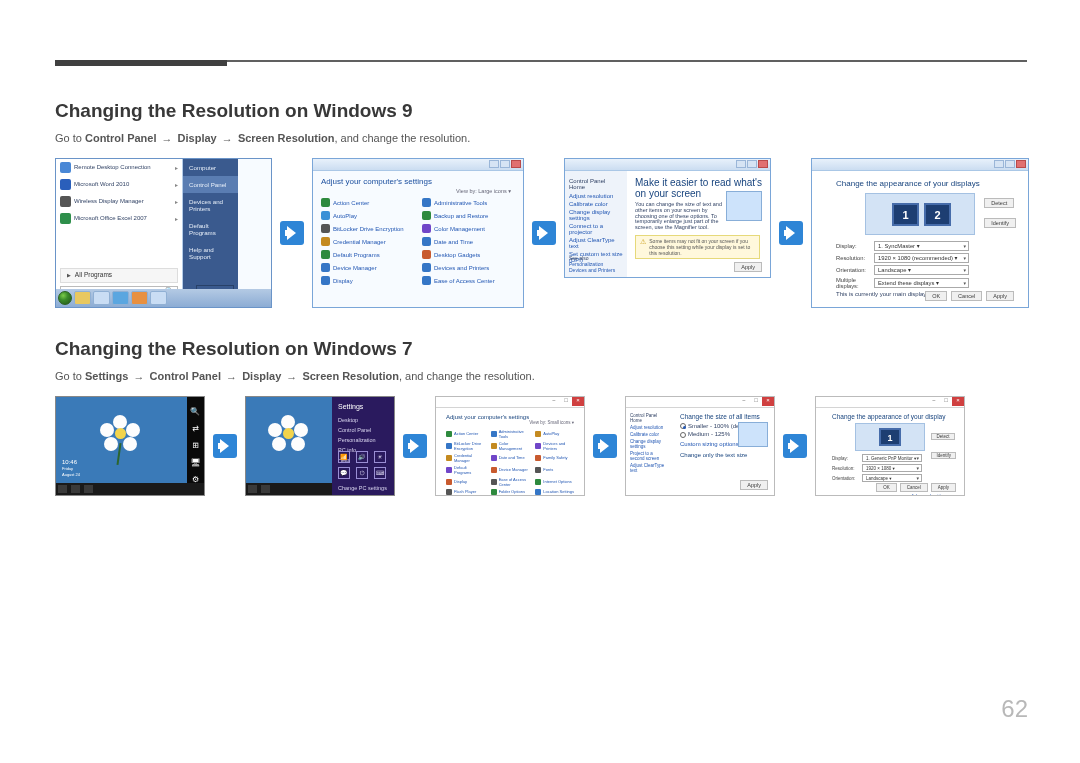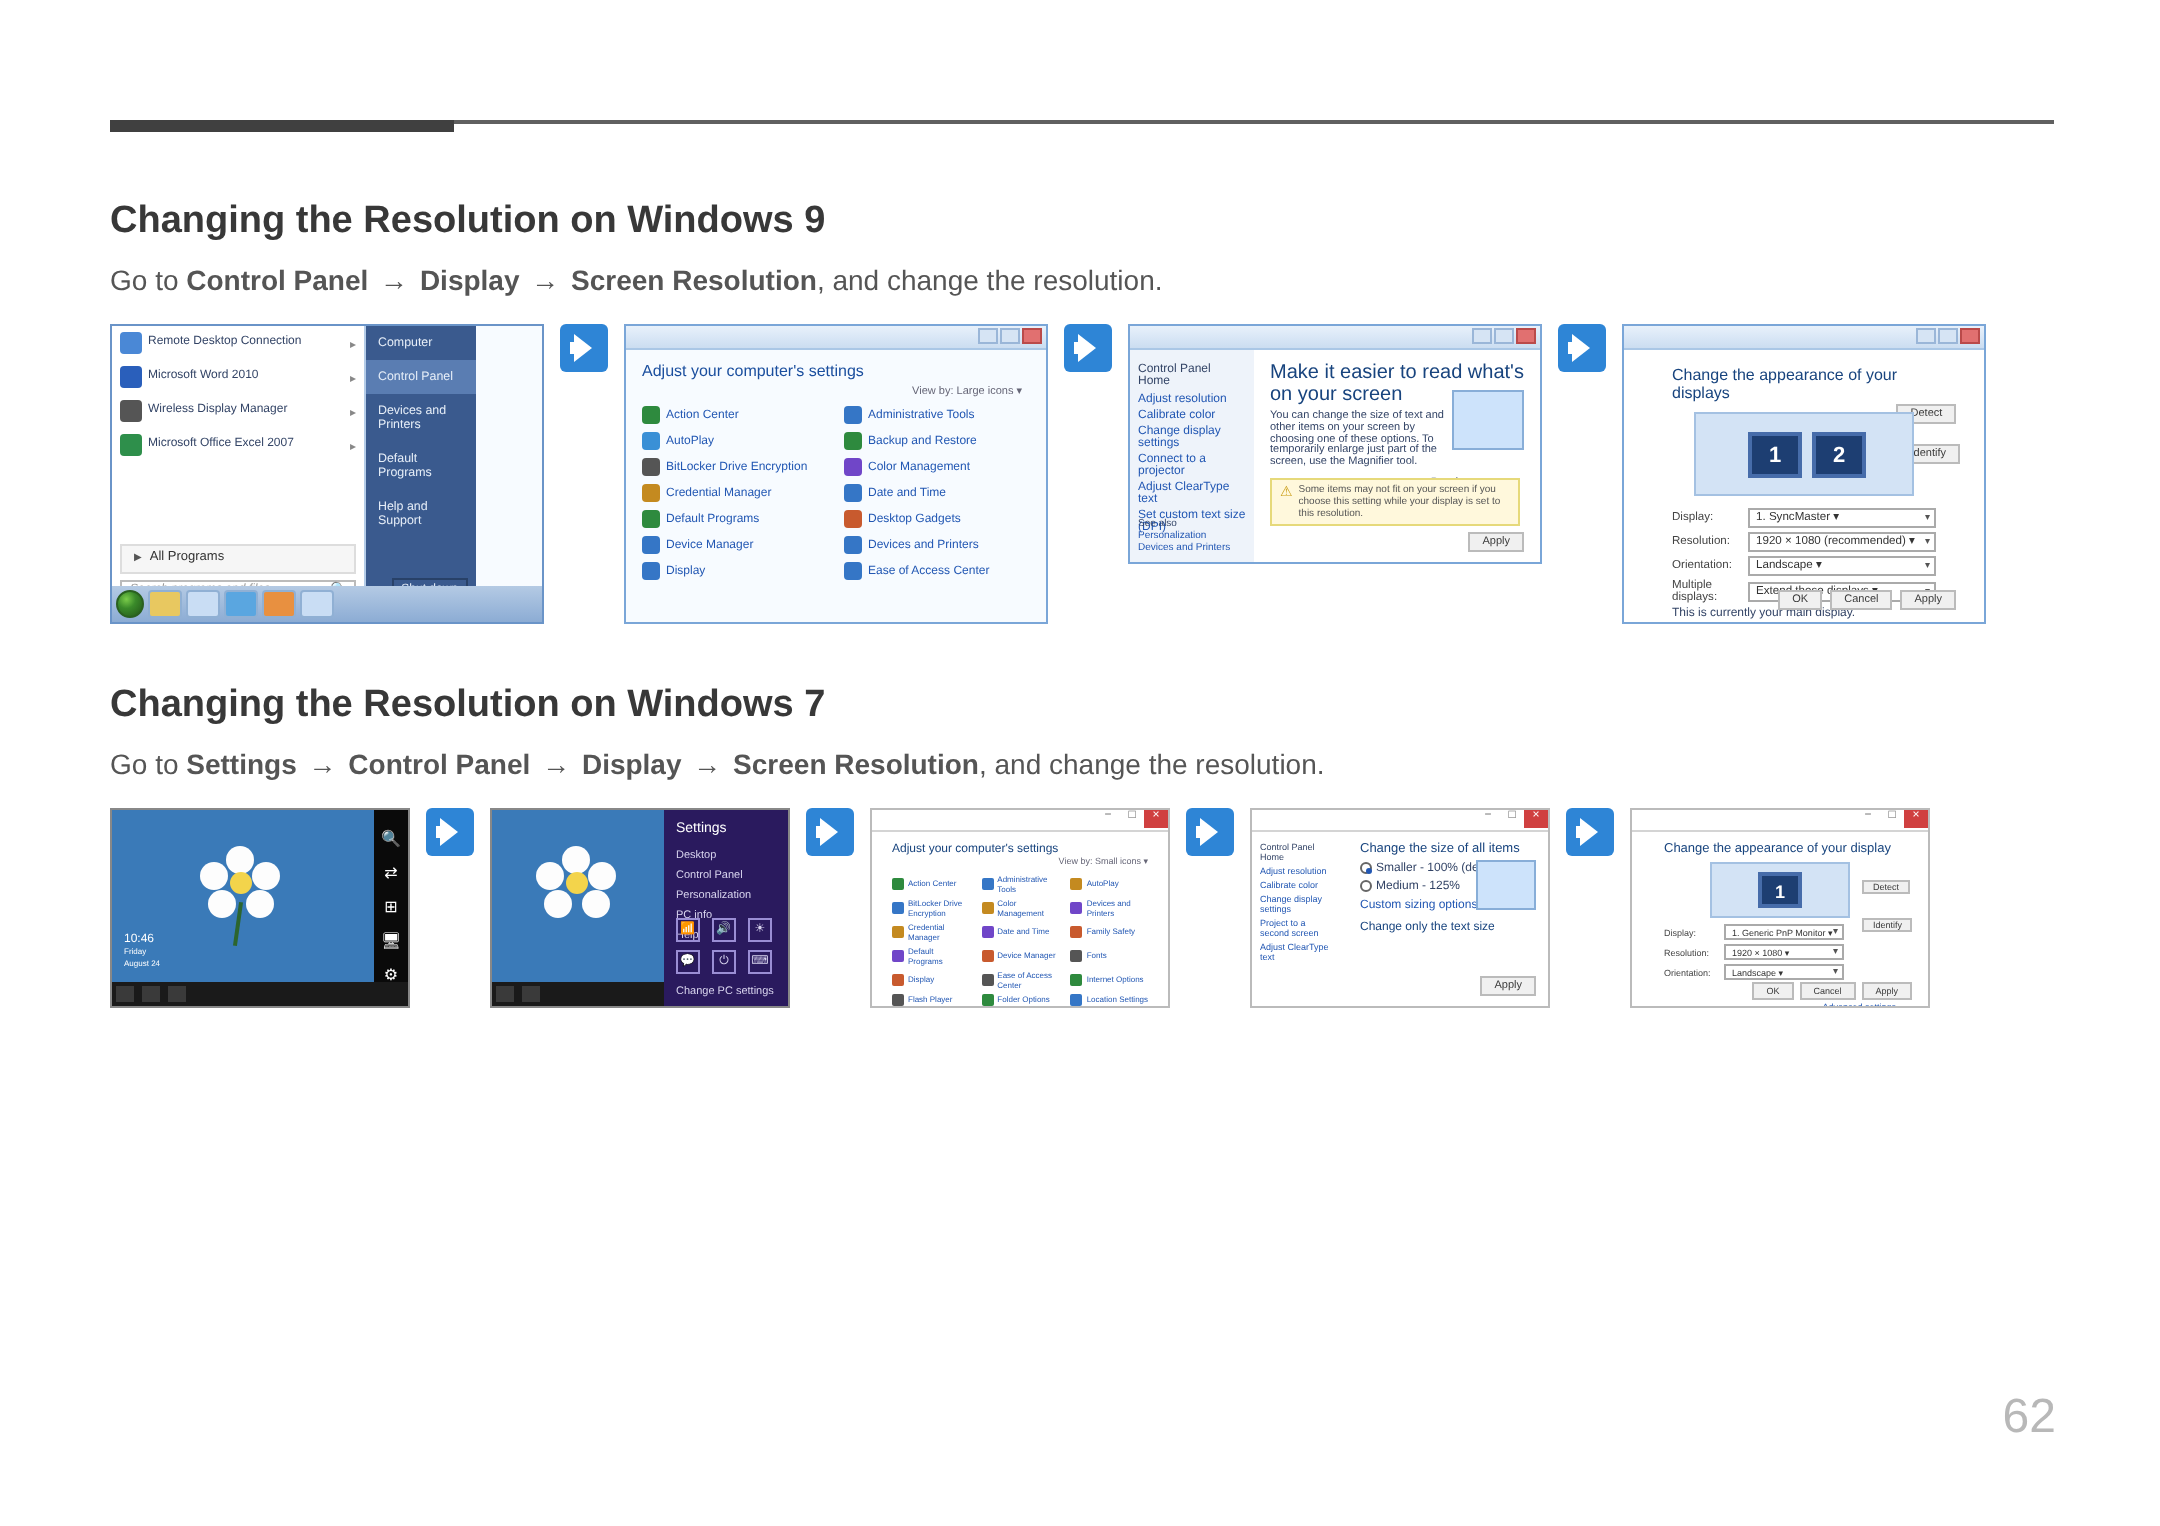--- a/index.html
+++ b/index.html
@@ -33,28 +33,29 @@
     left: 55px;
     width: 972px;
   }
   h2.section-title {
     font-size: 19px;
     font-weight: bold;
     color: #383838;
     margin-bottom: 10px;
   }
   .instruction {
-    font-size: 14px;
+    font-size: 11px;
     color: #555;
     margin-bottom: 14px;
   }
   .instruction .bold { font-weight: bold; }
   .instruction .arrow { display:inline-block; margin:0 2px; }
   .flow-row {
     display: flex;
+    align-items: center;
     margin-bottom: 30px;
   }
   .shot {
     border: 1px solid #7aa6d8;
     background: #f7fbff;
     position: relative;
     overflow: hidden;
     flex-shrink: 0;
   }
   .arrow-block {
@@ -87,21 +88,21 @@
     bottom: 40px;
     right: 52px;
     font-size: 24px;
     color: #b8b8b8;
   }
   
   .row7 .shot { height: 150px; }
   .shot-w7-1 { width: 217px; }
   .shot-w7-2 { width: 212px; }
   .shot-w7-3 { width: 207px; height:120px !important; }
-  .shot-w7-4 { width: 182px; height:150px; }
+  .shot-w7-4 { width: 218px; height:150px; }
   .row8 .shot { height: 100px; width: 150px; }
   
   .winchrome {
     height: 12px;
     background: linear-gradient(#e8f1fb,#cbddf1);
     border-bottom: 1px solid #aac7e6;
     position: relative;
   }
   .winchrome .btns {
     position:absolute; right:2px; top:1px;

